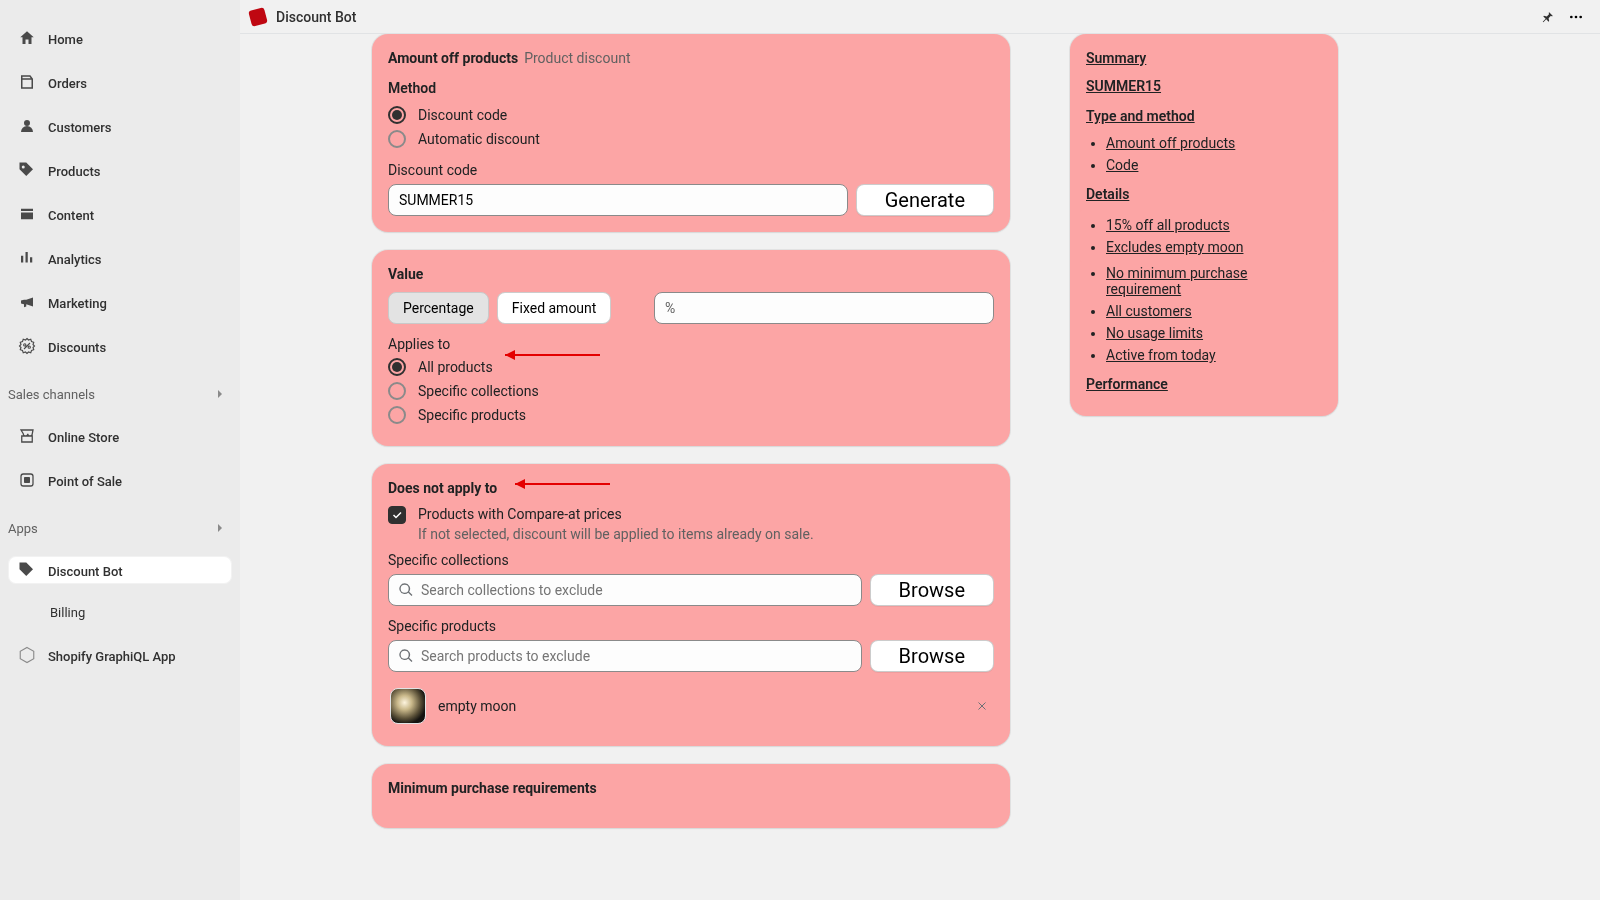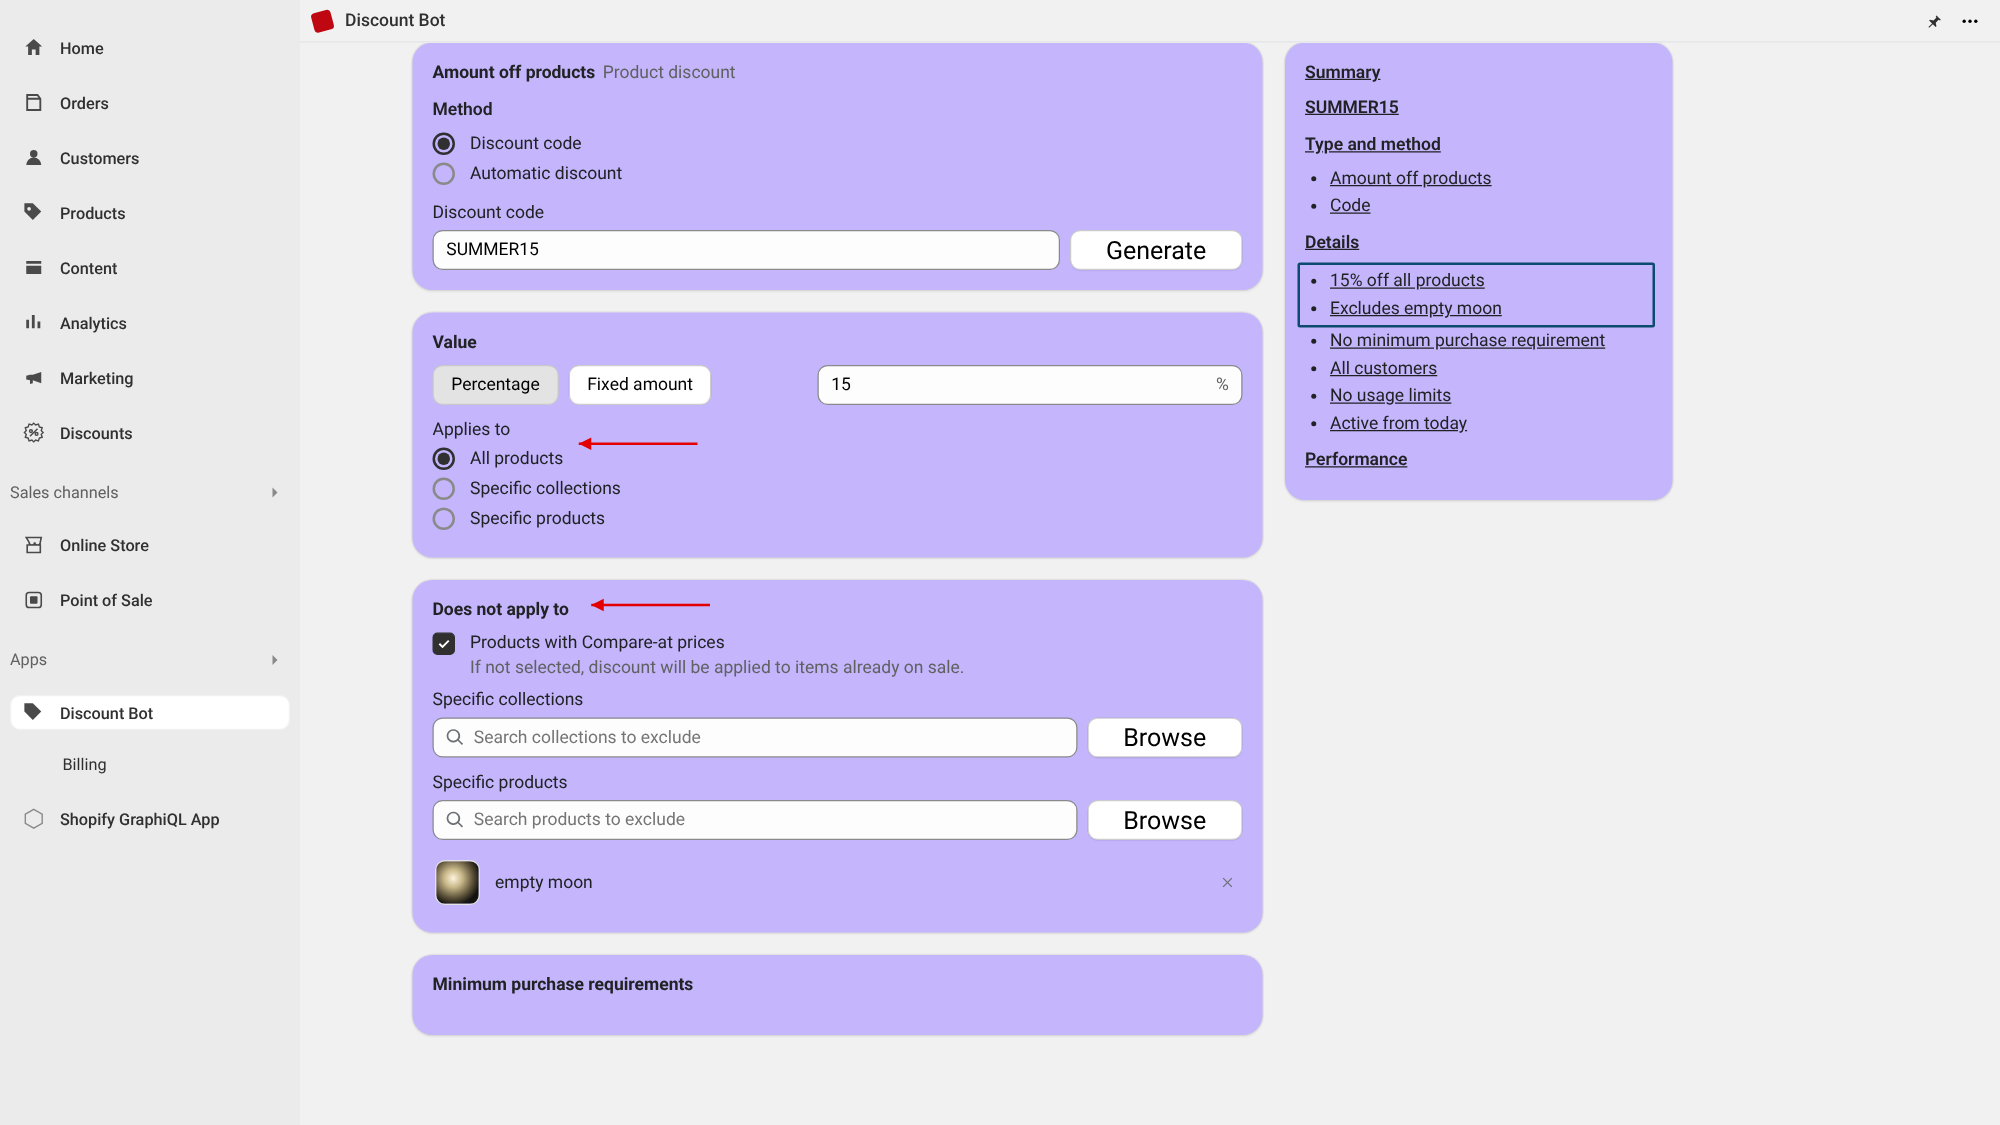--- a/index.html
+++ b/index.html
@@ -20,21 +20,21 @@
     .nav-group-title { font-size:13px; color:#616161; padding:10px 12px 4px 8px; font-weight:450; display:flex; align-items:center;}
     .nav-item.sub { padding-left:42px; font-weight:450; }
     .chev { margin-left:auto; width:16px;height:16px; fill:#8a8a8a;}
 
     
     .main { position:absolute; left:240px; top:34px; right:0; bottom:0; display:flex; justify-content:center; align-items:flex-start; padding:0 18px 40px 18px; overflow:auto;}
     .columns { display:flex; gap:18px; width:100%; max-width:1180px; }
     .col-left { flex:1; max-width:680px; }
     .col-right { width:310px; flex-shrink:0;text-decoration:underline; }
 
-    .card { background:#c4b5fd; border-radius:16px; padding:16px; box-shadow:0 0 0 1px rgba(0,0,0,.06), 0 1px 2px rgba(0,0,0,.05); margin-bottom:18px; }
+    .card { background:#fca5a5; border-radius:16px; padding:16px; box-shadow:0 0 0 1px rgba(0,0,0,.06), 0 1px 2px rgba(0,0,0,.05); margin-bottom:18px;margin-left:42px; }
     .card-title { font-weight:700; font-size:14px; }
     .card-sub { color:#616161; font-weight:400; }
     .sect-h { font-weight:600; margin:14px 0 10px 0; font-size:14px;}
     .label-sm { font-size:14px; margin:8px 0 6px 0; font-weight:450;}
     .help { color:#616161; font-size:14px; margin-top:8px;}
 
     
     .radio-row { display:flex; align-items:center; margin:6px 0; cursor:pointer;}
     .radio { width:18px; height:18px; border:2px solid #8a8a8a; border-radius:50%; margin-right:12px; display:inline-flex; align-items:center; justify-content:center; flex-shrink:0;}
     .radio.checked { border-color:#303030; }
@@ -60,21 +60,21 @@
 
     .product-chip { display:flex; align-items:center; gap:12px; padding:6px 2px; margin-top:10px;}
     .product-chip .thumb { width:36px; height:36px; border-radius:8px; background:radial-gradient(circle at 40% 40%, #fdf4de 0, #c9b88a 25%, #5b5138 55%, #141310 75%); border:1px solid #e1e3e5; flex-shrink:0;}
     .product-chip .rm { margin-left:auto; width:20px;height:20px; color:#6d7175; cursor:pointer; display:flex;align-items:center;justify-content:center;}
 
     
     .summary h2 { font-size:14px; font-weight:650; margin-bottom:12px; }
     .summary h3 { font-size:14px; font-weight:650; margin:8px 0 8px 0; }
     .summary ul { padding-left:20px; margin-bottom:10px;}
     .summary li { padding:3px 0; font-size:14px; }
-    .highlight-box { border:2px solid #0c4a6e; border-radius:2px; padding:2px 4px; margin-left:-6px; margin-right:-2px;}
+    .highlight-box { border:2px solid #fca5a5; border-radius:2px; padding:2px 4px; margin-left:-6px; margin-right:-2px;}
 
     
     .arrow { position:absolute; z-index:30; pointer-events:none;}
 
     
     svg.ico { width:18px; height:18px; fill:#4a4a4a; }
   </style>
 </head>
 <body>
 
@@ -219,21 +219,20 @@
 
       <div class="card" style="position:relative;">
         <div class="card-title">Value</div>
         <div style="height:10px;"></div>
         <div style="display:flex; align-items:center;">
           <div class="seg">
             <button class="seg-btn active">Percentage</button>
             <button class="seg-btn">Fixed amount</button>
           </div>
           <div class="val-input-wrap">
-            <input value="15" style="">
             <span class="val-unit">%</span>
           </div>
         </div>
 
         <div class="label-sm" style="margin-top:12px; font-weight:450;">Applies to</div>
         <div class="radio-row">
             <span class="radio checked"></span>
             <span>All products</span>
           </div>
         <div class="radio-row">

